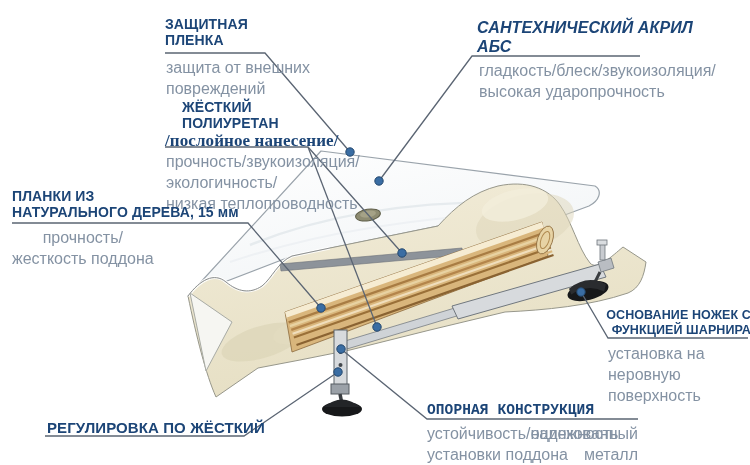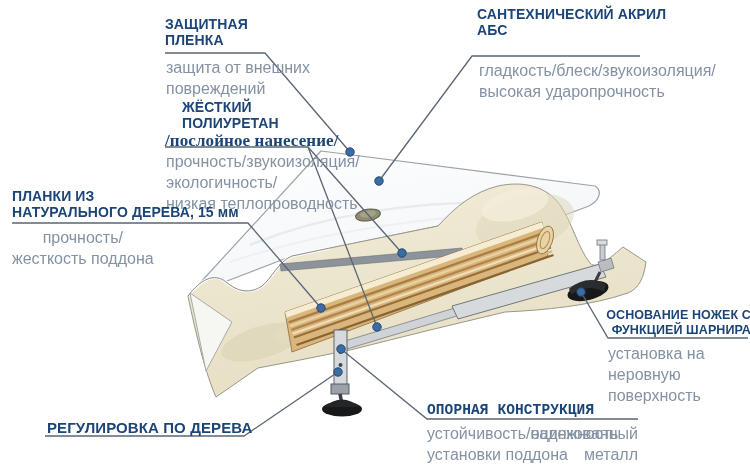--- a/index.html
+++ b/index.html
@@ -128,38 +128,38 @@
       <circle cx="338" cy="372" r="4.2"></circle>
       <circle cx="581" cy="292" r="4.2"></circle>
     </g>
   </svg>
 
   <div class="lbl title" style="left:165px;top:16px;">ЗАЩИТНАЯ
 ПЛЕНКА</div>
   <div class="lbl desc" style="left:166px;top:57px;">защита от внешних
 повреждений</div>
 
-  <div class="lbl title" style="left:477px;top:6px;font-size:14px;">САНТЕХНИЧЕСКИЙ АКРИЛ
+  <div class="lbl title" style="left:477px;top:19px;font-size:16px;font-style:italic;">САНТЕХНИЧЕСКИЙ АКРИЛ
 АБС</div>
   <div class="lbl desc" style="left:479px;top:60px;">гладкость/блеск/звукоизоляция/
 высокая ударопрочность</div>
 
   <div class="lbl title" style="left:182px;top:99px;">ЖЁСТКИЙ
 ПОЛИУРЕТАН</div>
   <div class="lbl title" style="left:165px;top:131px;font-size:17px;font-family:Liberation Serif, serif;">/послойное нанесение/</div>
   <div class="lbl desc" style="left:166px;top:151px;">прочность/звукоизоляция/
 экологичность/
 низкая теплопроводность</div>
 
   <div class="lbl title" style="left:12px;top:188px;">ПЛАНКИ ИЗ
 НАТУРАЛЬНОГО ДЕРЕВА, 15 мм</div>
   <div class="lbl desc" style="left:12px;top:227px;text-align:center;">прочность/
 жесткость поддона</div>
 
-  <div class="lbl title" style="left:47px;top:419px;font-size:15px;">РЕГУЛИРОВКА ПО ДЕРЕВА</div>
+  <div class="lbl title" style="left:47px;top:419px;font-size:15px;">РЕГУЛИРОВКА ПО ЖЁСТКИЙ</div>
 
   <div class="lbl title" style="left:427px;top:402px;font-size:14.5px;font-family:Liberation Mono, monospace;">ОПОРНАЯ КОНСТРУКЦИЯ</div>
   <div class="lbl desc" style="left:427px;top:423px;">устойчивость/надежность
 установки поддона</div>
   <div class="lbl desc" style="left:527px;top:423px;width:111px;text-align:right;">оцинкованный
 металл</div>
 
   <div class="lbl title" style="left:601px;top:308px;width:150px;text-align:right;font-size:12.5px;">ОСНОВАНИЕ НОЖЕК С
 ФУНКЦИЕЙ ШАРНИРА</div>
   <div class="lbl desc" style="left:608px;top:343px;">установка на неровную

